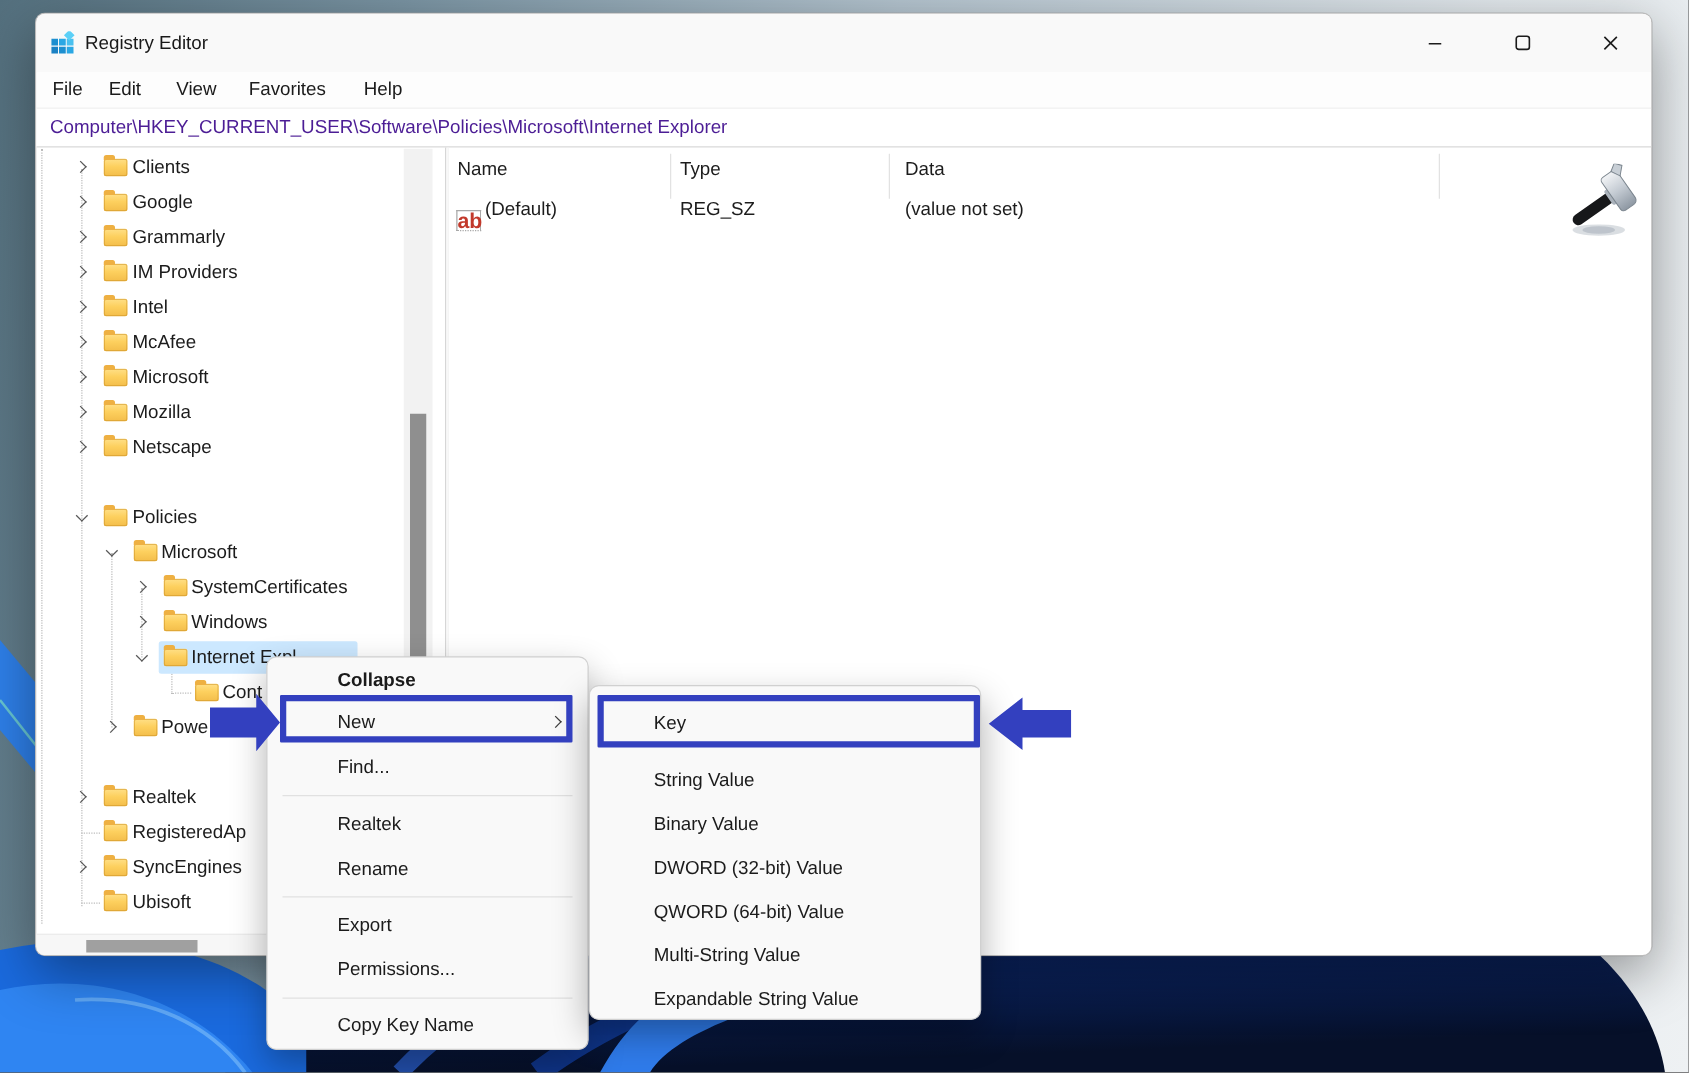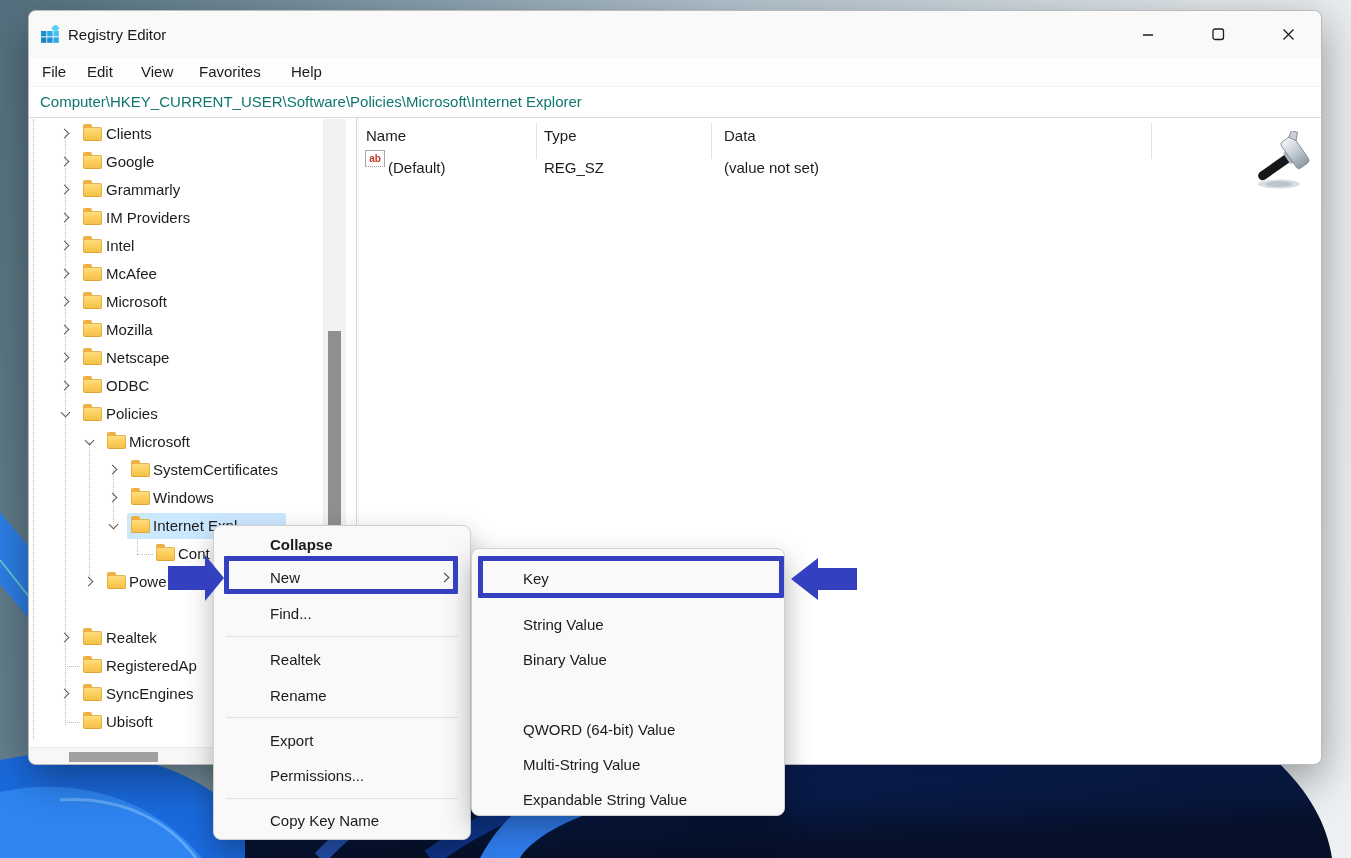--- a/index.html
+++ b/index.html
@@ -22,21 +22,21 @@
   .app-icon{position:absolute;left:12px;top:14px;width:19px;height:19px}
   .title-text{position:absolute;left:39px;top:0;line-height:47px;color:#191919}
   .winbtn{position:absolute;top:7px;width:46px;height:33px;display:flex;align-items:center;justify-content:center;border-radius:4px}
   .winbtn svg{display:block}
   
   .menubar{position:absolute;left:0;top:47px;width:100%;height:28px;background:#fdfdfd}
   .menu-item{position:absolute;top:0;line-height:28px;color:#1b1b1b;padding:0 2px;cursor:default}
   
   .addressbar{position:absolute;left:0;top:75px;width:100%;height:32px;background:#fff;
     border-top:1px solid #f0f0f0;border-bottom:1px solid #d9d9d9}
-  .address-text{position:absolute;left:11px;top:0;line-height:30px;color:#0f766e;white-space:nowrap}
+  .address-text{position:absolute;left:11px;top:0;line-height:30px;color:#4c1d95;white-space:nowrap}
 
   
   .trow{position:absolute;left:0;width:292px;height:28px}
   .hl{position:absolute;top:1px;height:26px;background:var(--selection);border-radius:2px}
   .chev{position:absolute;top:9px;width:10px;height:10px}
   .chev::after{content:'';position:absolute;width:6px;height:6px;border-top:1.6px solid #575757;border-right:1.6px solid #575757}
   .chev.r::after{transform:rotate(45deg);left:0;top:1px}
   .chev.d::after{transform:rotate(135deg);left:1px;top:0}
   .folder{position:absolute;top:7px;width:19px;height:14px;border-radius:2px;
     background:linear-gradient(#ffe088,var(--folder) 45%,#f3bd4a);box-shadow:inset 0 0 0 1px rgba(208,150,40,.55)}
@@ -48,22 +48,22 @@
   
   .vtrack{position:absolute;left:294px;top:108px;width:23px;height:628px;background:#f2f2f2}
   .vthumb{position:absolute;left:5px;top:212px;width:13px;height:195px;background:#8f8f8f}
   .pane-divider{position:absolute;left:327px;top:107px;width:1px;bottom:0;background:#d6d6d6;box-shadow:2px 0 0 #f2f2f2}
   .htrack{position:absolute;left:0;top:736px;width:322px;height:19px;background:#f7f7f7;border-top:1px solid #ececec}
   .hthumb{position:absolute;left:40px;top:4px;width:89px;height:10px;background:#a0a0a0}
 
   
   .col-header{position:absolute;top:110px;line-height:30px;color:#1c1c1c}
   .col-div{position:absolute;top:112px;width:1px;height:36px;background:#e2e2e2}
-  .ab-icon{position:absolute;top:139px;width:20px;height:17px;border:1px solid #a9a9a9;background:#fff;
-    color:#c2392b;font-weight:bold;font-size:10px;line-height:15px;text-align:center;border-bottom-style:dotted}
+  .ab-icon{position:absolute;top:157px;width:20px;height:17px;border:1px solid #a9a9a9;background:#fff;
+    color:#c2392b;font-weight:bold;font-size:17px;line-height:15px;text-align:center;border-bottom-style:dotted}
   .cell{position:absolute;top:142px;line-height:30px;color:#1c1c1c;white-space:nowrap}
 
   
   .menu-panel{position:absolute;background:#f9f9f9;border:1px solid #d0d0d0;border-radius:8px;
     box-shadow:0 12px 28px rgba(0,0,0,.30);z-index:50}
   .cmi{position:absolute;height:36px;line-height:36px;color:#1b1b1b;white-space:nowrap}
   .cmi.bold{font-weight:bold}
   .msep{position:absolute;left:12px;right:12px;height:1px;background:#e1e1e1}
   .sub-chev{position:absolute;width:10px;height:10px}
   .sub-chev::after{content:'';position:absolute;left:0;top:1px;width:6px;height:6px;
@@ -196,25 +196,20 @@
     <div class="trow" style="top:333px">
         <span class="chev r" style="left:32px"></span>
         <span class="folder" style="left:54px"></span>
         <span class="tlabel" style="left:77px">Netscape</span>
       </div>
     <div class="trow" style="top:305px">
         <span class="chev r" style="left:32px"></span>
         <span class="folder" style="left:54px"></span>
         <span class="tlabel" style="left:77px">Mozilla</span>
       </div>
-    <div class="trow" style="top:361px">
-        <span class="chev r" style="left:32px"></span>
-        <span class="folder" style="left:54px"></span>
-        <span class="tlabel" style="left:77px">ODBC</span>
-      </div>
     <div class="trow" style="top:389px">
         <span class="chev d" style="left:32px"></span>
         <span class="folder" style="left:54px"></span>
         <span class="tlabel" style="left:77px">Policies</span>
       </div>
     <div class="trow" style="top:417px">
         <span class="chev d" style="left:56px"></span>
         <span class="folder" style="left:78px"></span>
         <span class="tlabel" style="left:100px">Microsoft</span>
       </div>
@@ -306,20 +301,21 @@
     <span class="cmi" style="left:56px;top:197px">Export</span>
     <span class="cmi" style="left:56px;top:232px">Permissions...</span>
     <div class="msep" style="top:272px"></div>
     <span class="cmi" style="left:56px;top:277px">Copy Key Name</span>
   </div>
 
   <div class="menu-panel" style="left:471px;top:548px;width:314px;height:268px">
     <span class="cmi" style="left:51px;top:12px;height:35px;line-height:35px">Key</span>
     <span class="cmi" style="left:51px;top:58px;height:35px;line-height:35px">String Value</span>
     <span class="cmi" style="left:51px;top:93px;height:35px;line-height:35px">Binary Value</span>
+    <span class="cmi" style="left:51px;top:128px;height:35px;line-height:35px">DWORD (32-bit) Value</span>
     <span class="cmi" style="left:51px;top:163px;height:35px;line-height:35px">QWORD (64-bit) Value</span>
     <span class="cmi" style="left:51px;top:198px;height:35px;line-height:35px">Multi-String Value</span>
     <span class="cmi" style="left:51px;top:233px;height:35px;line-height:35px">Expandable String Value</span>
   </div>
 
   <div class="ann-rect" style="left:224px;top:556px;width:234px;height:38px"></div>
   <div class="ann-rect" style="left:478px;top:556px;width:306px;height:42px"></div>
   <svg class="ann-arrow" style="left:168px;top:553px" width="58" height="50">
     <polygon points="0,13 37,13 37,2 56,25 37,48 37,37 0,37" fill="#3340bf"></polygon>
   </svg>

